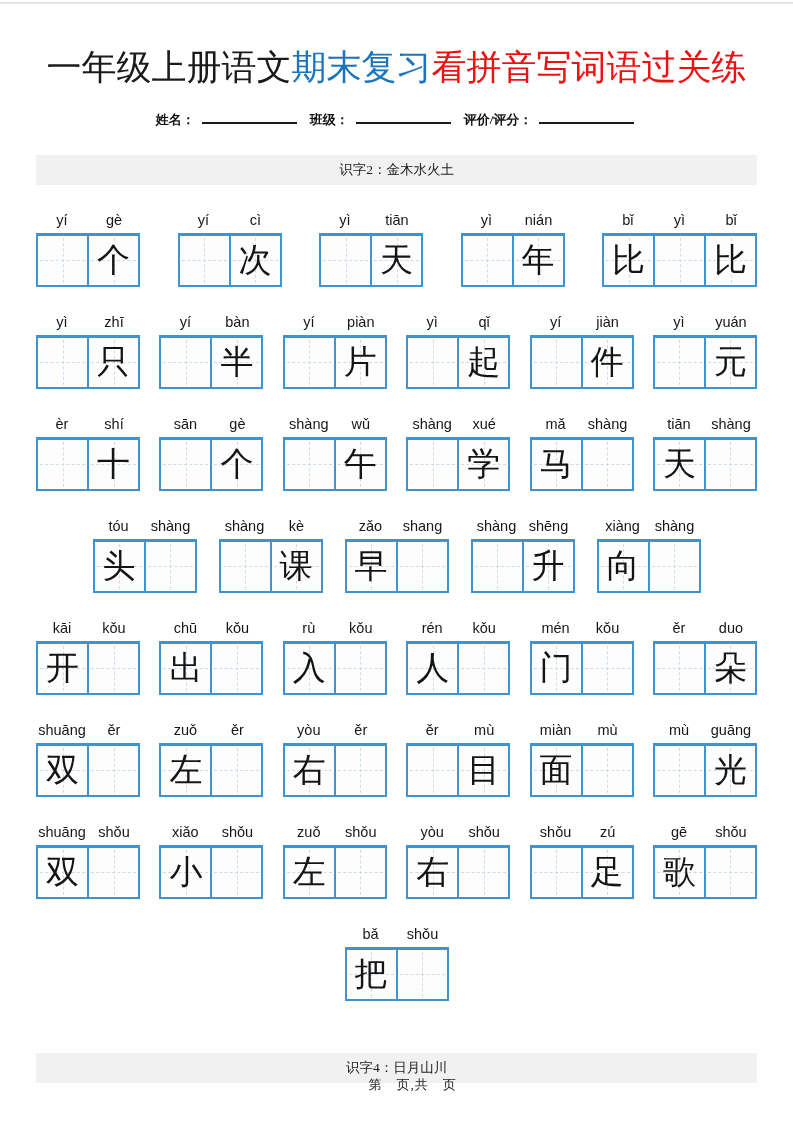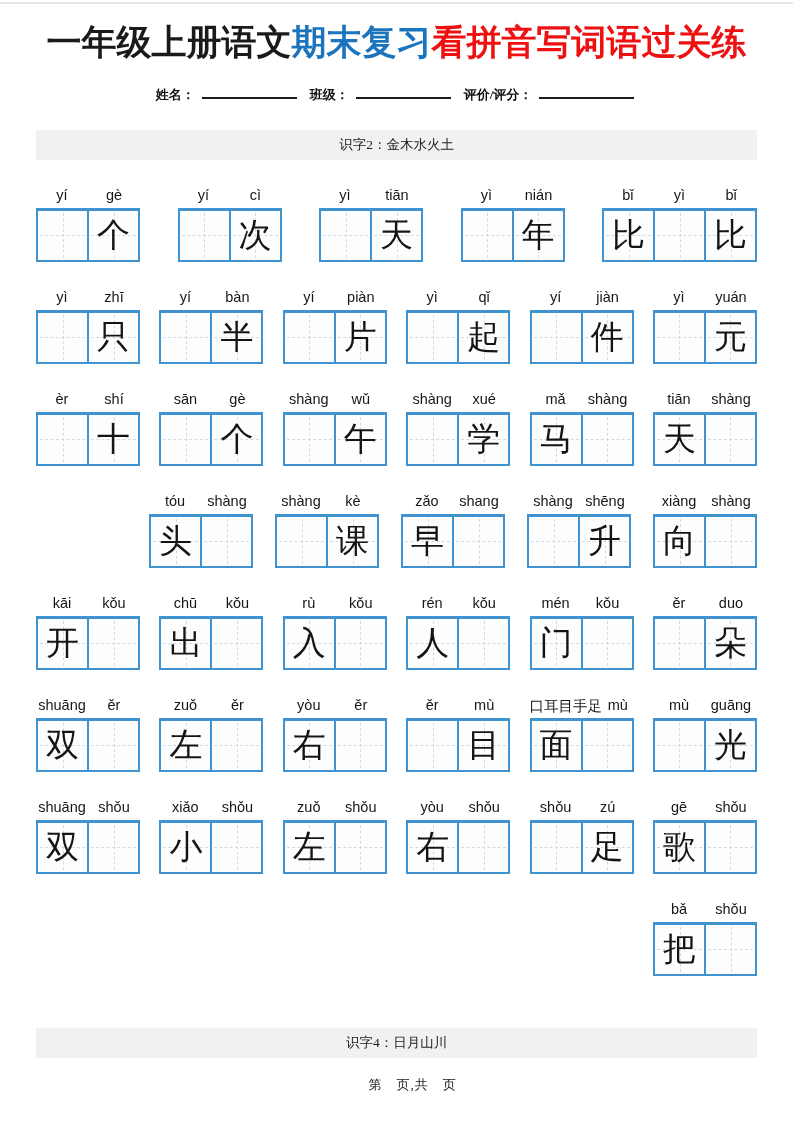--- a/index.html
+++ b/index.html
@@ -2,21 +2,21 @@
 <html><head>
 <meta charset="utf-8">
 <style>
   html,body{margin:0;padding:0}
   body{
     width:793px;height:1122px;background:#ffffff;position:relative;overflow:hidden;
     font-family:"Liberation Sans",sans-serif;color:#141414;
   }
   .top-edge{position:absolute;top:2px;left:0;width:100%;height:2px;background:#e4e4e4}
   .title{
-    text-align:center;padding-top:23px;font-size:35px;font-weight:700;line-height:1.1;
+    text-align:center;padding-top:48px;font-size:35px;font-weight:400;line-height:1.1;
     font-family:"Liberation Sans",sans-serif;white-space:nowrap;
   }
   .student-line{
     text-align:center;margin-top:22px;font-family:"Liberation Serif",serif;
     font-size:13px;font-weight:700;color:#111;
   }
   .field{display:inline-block;margin:0 5px}
   .blank{
     display:inline-block;width:95px;height:13px;margin-left:7px;margin-right:3px;
     border-bottom:2px solid #1a1a1a;
@@ -24,21 +24,21 @@
   .sheet{padding:0 36px}
   .section-bar{
     margin-top:30px;background:#f1f1f1;height:30px;
     display:flex;align-items:center;justify-content:center;
     font-family:"Liberation Serif",serif;font-size:13.5px;color:#1c1c1c;
   }
   .section:first-child .section-bar{margin-top:26px}
   .section:last-child .section-bar{margin-top:52px}
   .row{display:flex;margin-top:27px}
   .row.justify{justify-content:space-between}
-  .row.left{gap:22px;justify-content:flex-end}
+  .row.left{gap:22px;justify-content:center}
   .pinyin{display:flex;margin-bottom:3px;font-size:14.5px;color:#161616;height:18px}
   .pinyin span{flex:1;text-align:center;white-space:nowrap}
   .boxes{display:flex;border:2px solid #3e93d0;border-top-width:3px;background:#fdfdfd}
   .cell{width:49px;height:49px;position:relative}
   .cell + .cell{border-left:2px solid #3e93d0}
   .cell::before{content:"";position:absolute;left:50%;top:2px;bottom:2px;border-left:1px dashed #ccdcea}
   .cell::after{content:"";position:absolute;top:50%;left:2px;right:2px;border-top:1px dashed #ccdcea}
   .char{
     position:absolute;inset:0;z-index:1;display:flex;align-items:center;justify-content:center;
     font-family:"Liberation Serif",serif;font-size:33px;color:#141414;
@@ -522,21 +522,21 @@
             <div class="cell">
               <span class="char"></span>
             </div>
             <div class="cell">
               <span class="char">目</span>
             </div>
           </div>
         </div>
         <div class="item">
           <div class="pinyin">
-            <span>口耳目手足</span>
+            <span>miàn</span>
             <span>mù</span>
           </div>
           <div class="boxes">
             <div class="cell">
               <span class="char">面</span>
             </div>
             <div class="cell">
               <span class="char"></span>
             </div>
           </div>

